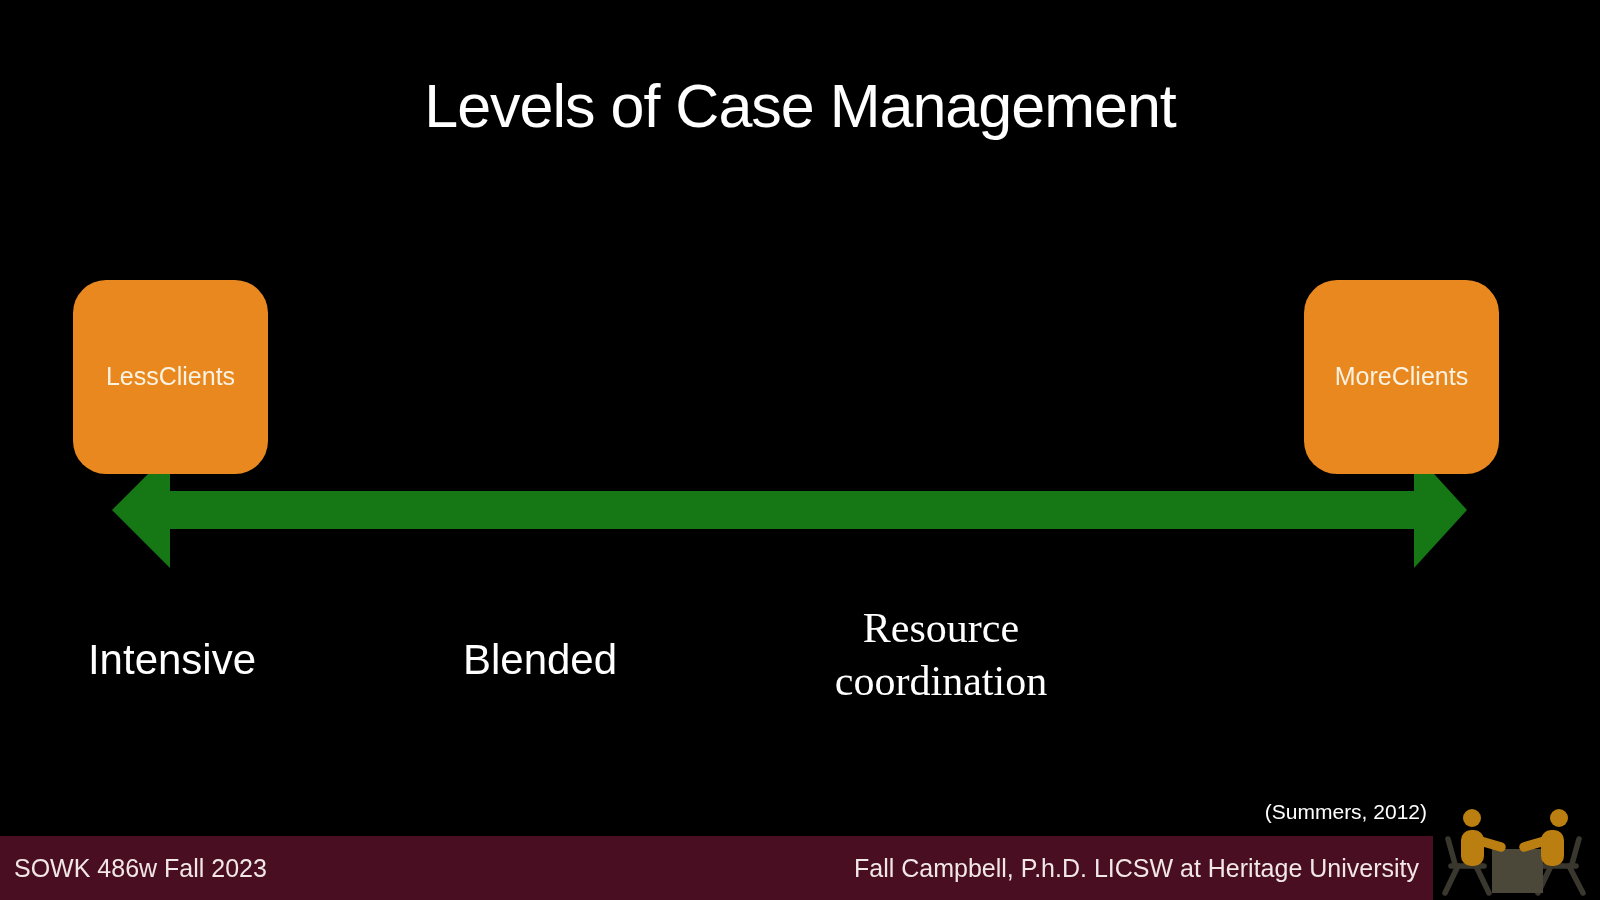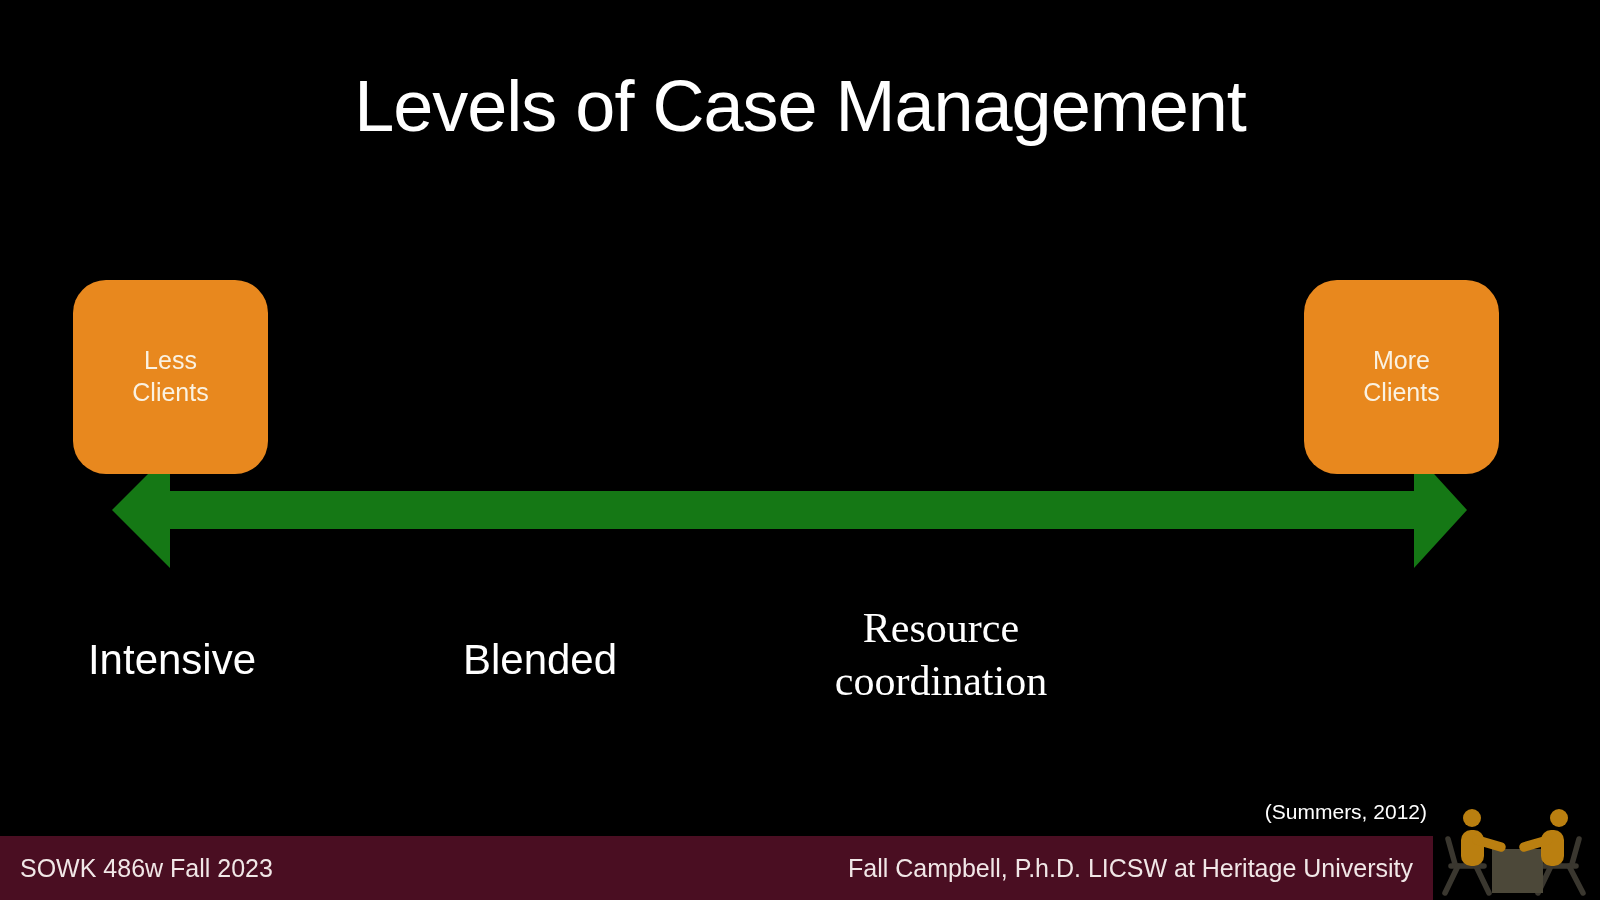--- a/index.html
+++ b/index.html
@@ -8,33 +8,33 @@
     width:1600px;height:900px;
     background:#000000;
     overflow:hidden;
     font-family:"Liberation Sans", sans-serif;
   }
   .title{
     position:absolute;top:50px;left:0;right:0;
     margin:0;
     text-align:center;
     color:#ffffff;
-    font-size:72px;line-height:112px;font-weight:500;
+    font-size:61px;line-height:112px;font-weight:500;
     letter-spacing:-1px;
   }
   .arrow-layer{
     position:absolute;left:0;top:0;width:1600px;height:900px;
     z-index:1;pointer-events:none;
   }
   .client-box{
     position:absolute;top:280px;width:195px;height:194px;
     background:#E8881E;
     border-radius:33px;
     z-index:2;
-    display:flex;flex-direction:column;justify-content:center;align-items:center;
+    display:flex;justify-content:center;align-items:center;
     padding-bottom:2px;box-sizing:border-box;
   }
   .client-box.left{left:73px;}
   .client-box.right{left:1304px;}
   .client-box .box-line{
     color:#FAF2E2;
     font-size:25px;line-height:32px;text-align:center;font-weight:500;
   }
   .spectrum-label{
     position:absolute;
@@ -48,21 +48,21 @@
   .spectrum-label.wrap{white-space:normal;width:300px;font-family:Liberation Serif, serif;}
   .citation{
     position:absolute;top:799px;right:173px;
     color:#ffffff;font-size:21px;line-height:25px;
     z-index:2;
   }
   .footer-bar{
     position:absolute;left:0;top:836px;width:1433px;height:64px;
     background:#4A0E22;
     display:flex;align-items:center;justify-content:space-between;
-    padding:0 20px;box-sizing:border-box;
+    padding:0 14px;box-sizing:border-box;
     z-index:3;
   }
   .footer-text{
     color:#F1E7E7;font-size:25px;line-height:28px;white-space:nowrap;
   }
   .meeting-icon{
     position:absolute;left:1425px;top:790px;width:175px;height:110px;
     z-index:4;
   }
 </style>

